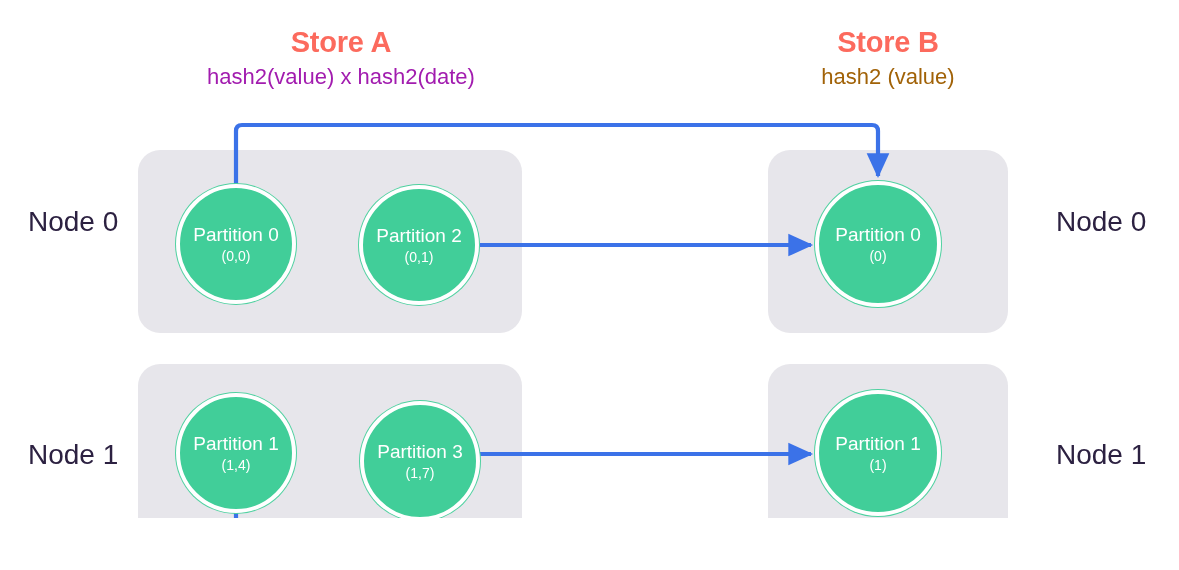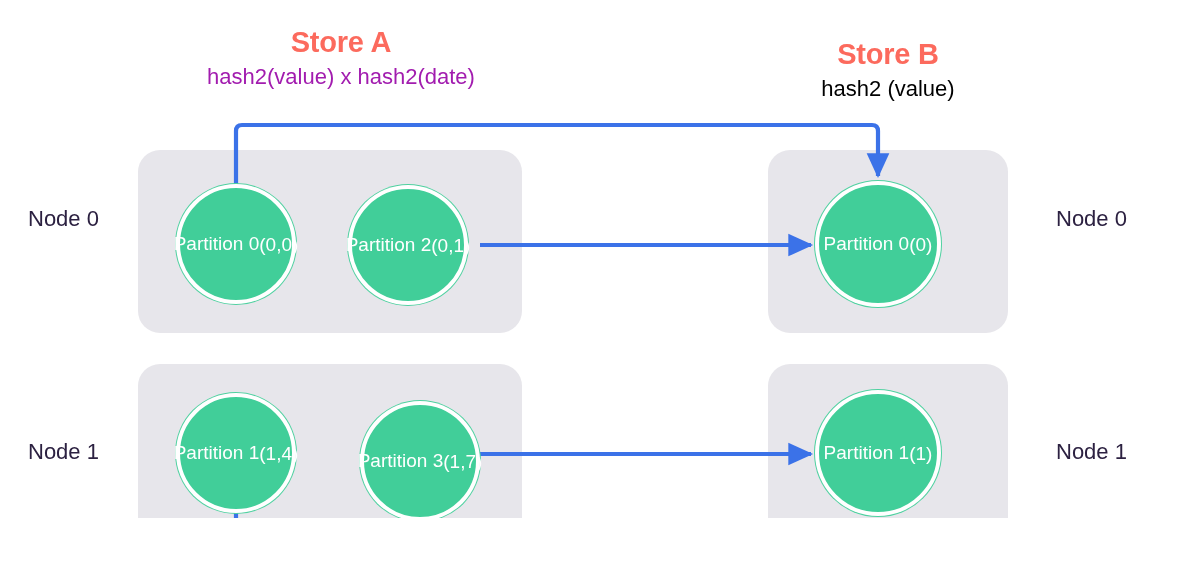--- a/index.html
+++ b/index.html
@@ -33,26 +33,26 @@
     white-space: nowrap;
   }
   .store-sub {
     font-size: 22px;
     font-weight: normal;
     color: #2C2141;
     white-space: nowrap;
     margin-top: 5px;
   }
   #header-a { left: 116px; top: 26px; width: 450px; }
-  #header-b { left: 733px; top: 26px; width: 310px; margin-top: 12px; }
+  #header-b { left: 733px; top: 26px; width: 310px; }
 
   
   .node-label {
     position: absolute;
-    font-size: 22px;
+    font-size: 28px;
     color: #2C2141;
     white-space: nowrap;
   }
   #node-label-left-0  { left: 28px;   top: 206px; }
   #node-label-left-1  { left: 28px;   top: 439px; }
   #node-label-right-0 { left: 1056px; top: 206px; }
   #node-label-right-1 { left: 1056px; top: 439px; }
 
   
   .panel {
@@ -75,57 +75,58 @@
   }
 
   
   .partition {
     position: absolute;
     border-radius: 50%;
     background: #41CE99;
     border: 2px solid #ffffff;
     box-shadow: 0 0 0 2px #ffffff, 0 0 0 3px #4FD1A0;
     display: flex;
+    flex-direction: column;
     align-items: center;
     justify-content: center;
     color: #ffffff;
     text-align: center;
     box-sizing: border-box;
   }
   .partition .p-name {
     font-size: 19px;
     line-height: 1.15;
     white-space: nowrap;
   }
   .partition .p-coord {
-    font-size: 19px;
+    font-size: 14px;
     line-height: 1.2;
     margin-top: 2px;
     white-space: nowrap;
   }
   #part-a-0 { left: 178px; top: 186px; width: 116px; height: 116px; }
-  #part-a-2 { left: 350px; top: 187px; width: 116px; height: 116px; text-align: center; }
+  #part-a-2 { left: 361px; top: 187px; width: 116px; height: 116px; text-align: center; }
   #part-a-1 { left: 178px; top: 395px; width: 116px; height: 116px; }
   #part-a-3 { left: 362px; top: 403px; width: 116px; height: 116px; }
   #part-b-0 { left: 817px; top: 183px; width: 122px; height: 122px; }
   #part-b-1 { left: 817px; top: 392px; width: 122px; height: 122px; }
 </style>
 </head>
 <body>
 
 <div id="stage" style="background: rgb(255, 255, 255);">
 
   <div class="store-header" id="header-a">
     <div class="store-title" style="color: rgb(252, 106, 93);">Store A</div>
     <div class="store-sub" style="color: #a21caf;">hash2(value) x hash2(date)</div>
   </div>
 
   <div class="store-header" id="header-b">
     <div class="store-title" style="color: rgb(252, 106, 93);">Store B</div>
-    <div class="store-sub" style="color: #000000;">hash2 (value)</div>
+    <div class="store-sub" style="color: #a16207;">hash2 (value)</div>
   </div>
 
   <div class="node-label" id="node-label-left-0" style="color: rgb(44, 33, 65);">Node 0</div>
   <div class="node-label" id="node-label-left-1" style="color: rgb(44, 33, 65);">Node 1</div>
   <div class="node-label" id="node-label-right-0" style="color: rgb(44, 33, 65);">Node 0</div>
   <div class="node-label" id="node-label-right-1" style="color: rgb(44, 33, 65);">Node 1</div>
 
   <div class="panel" id="panel-a0" style="background: rgb(231, 230, 235);"></div>
   <div class="panel" id="panel-a1" style="background: rgb(231, 230, 235);"></div>
   <div class="panel" id="panel-b0" style="background: rgb(231, 230, 235);"></div>

